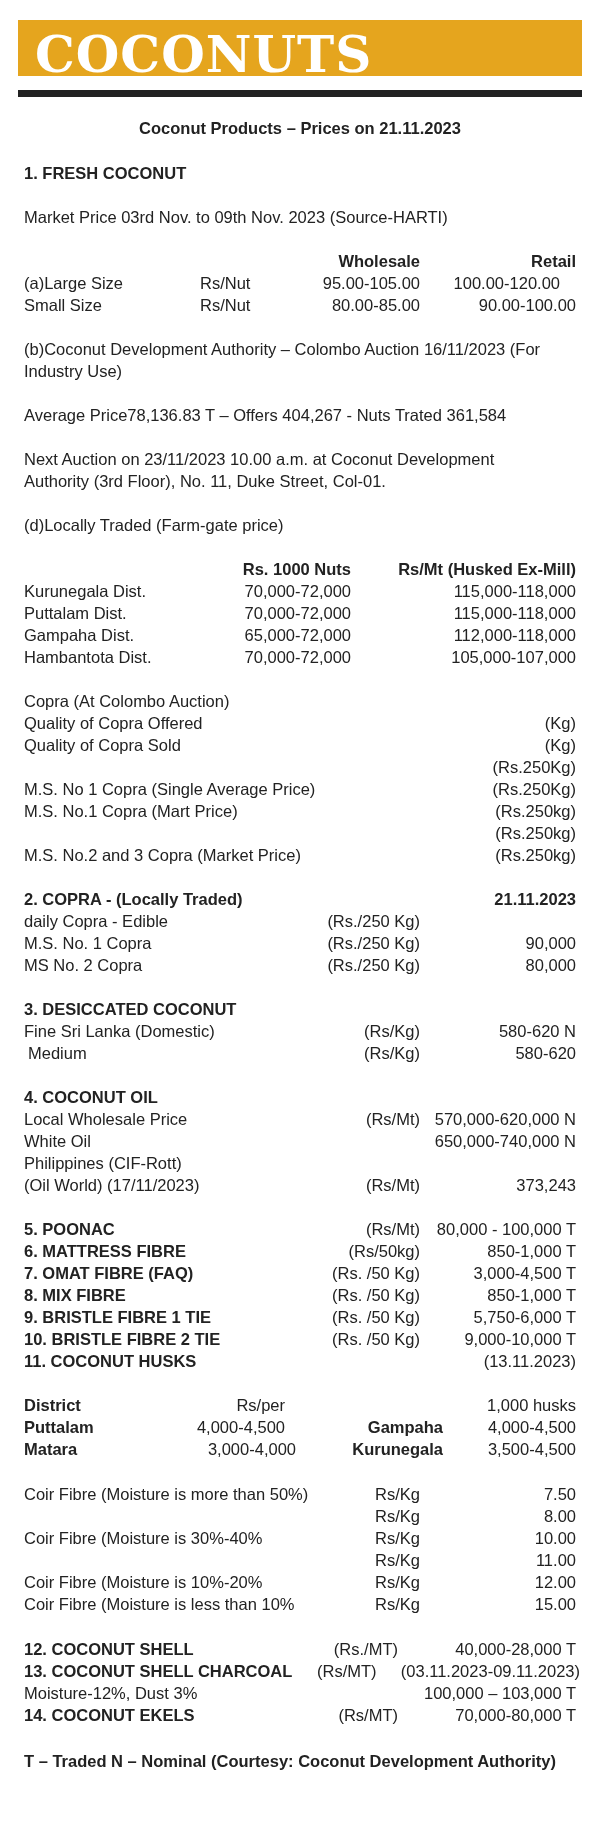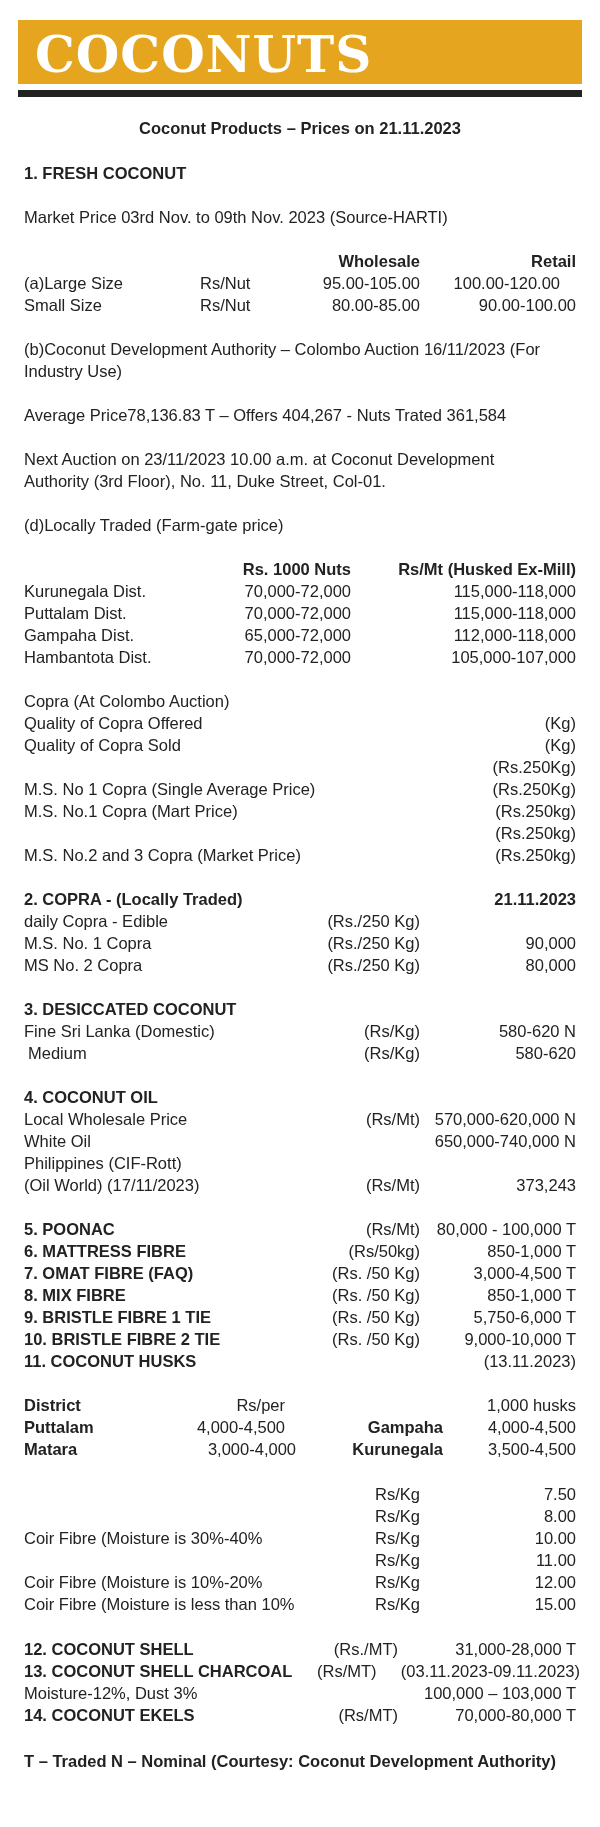--- a/index.html
+++ b/index.html
@@ -1,18 +1,18 @@
 <!DOCTYPE html>
 <html><head>
 <meta charset="utf-8">
 <style>
   html, body { margin:0; padding:0; background:#ffffff; }
   body { width:600px; height:1827px; position:relative; overflow:hidden;
          font-family:"Liberation Sans", sans-serif; color:#222; }
-  .banner { position:absolute; left:18px; top:20px; width:564px; height:64px; background:#E5A51E; }
+  .banner { position:absolute; left:18px; top:20px; width:564px; height:56px; background:#E5A51E; }
   .banner-bar { position:absolute; left:18px; top:90px; width:564px; height:7px; background:#222; }
   .banner-title { position:absolute; left:17px; top:4px; font-family:"DejaVu Serif", serif; font-weight:bold;
                   font-size:50px; color:#fff; letter-spacing:1px; line-height:62px; }
   .line { position:absolute; left:24px; width:552px; height:22px; font-size:16.5px; line-height:22px; white-space:nowrap; }
   .b { font-weight:bold; }
   .r { position:absolute; text-align:right; }
   .l { position:absolute; }
   .center { text-align:center; left:0; width:600px; }
 </style>
 </head>
@@ -203,20 +203,21 @@
   <span class="r" style="right:0">4,000-4,500</span>
 </div>
 <div class="line" style="top:1438px">
   <span class="l b" style="left:0">Matara</span>
   <span class="r" style="right:280px">3,000-4,000</span>
   <span class="r b" style="right:133px">Kurunegala</span>
   <span class="r" style="right:0">3,500-4,500</span>
 </div>
 
 <div class="line" style="top:1483px">
+  <span class="l" style="left:0">Coir Fibre (Moisture is more than 50%)</span>
   <span class="r" style="right:156px">Rs/Kg</span>
   <span class="r" style="right:0">7.50</span>
 </div>
 <div class="line" style="top:1505px">
   <span class="r" style="right:156px">Rs/Kg</span>
   <span class="r" style="right:0">8.00</span>
 </div>
 <div class="line" style="top:1527px">
   <span class="l" style="left:0">Coir Fibre (Moisture is 30%-40%</span>
   <span class="r" style="right:156px">Rs/Kg</span>
@@ -233,21 +234,21 @@
 </div>
 <div class="line" style="top:1593px">
   <span class="l" style="left:0">Coir Fibre (Moisture is less than 10%</span>
   <span class="r" style="right:156px">Rs/Kg</span>
   <span class="r" style="right:0">15.00</span>
 </div>
 
 <div class="line" style="top:1638px">
   <span class="l b" style="left:0">12. COCONUT SHELL</span>
   <span class="r" style="right:178px">(Rs./MT)</span>
-  <span class="r" style="right:0">31,000-28,000 T</span>
+  <span class="r" style="right:0">40,000-28,000 T</span>
 </div>
 <div class="line" style="top:1660px;width:556px">
   <span class="l b" style="left:0">13. COCONUT SHELL CHARCOAL</span>
   <span class="l" style="left:293px">(Rs/MT)</span>
   <span class="r" style="right:0">(03.11.2023-09.11.2023)</span>
 </div>
 <div class="line" style="top:1682px">
   <span class="l" style="left:0">Moisture-12%, Dust 3%</span>
   <span class="r" style="right:0">100,000 – 103,000 T</span>
 </div>

